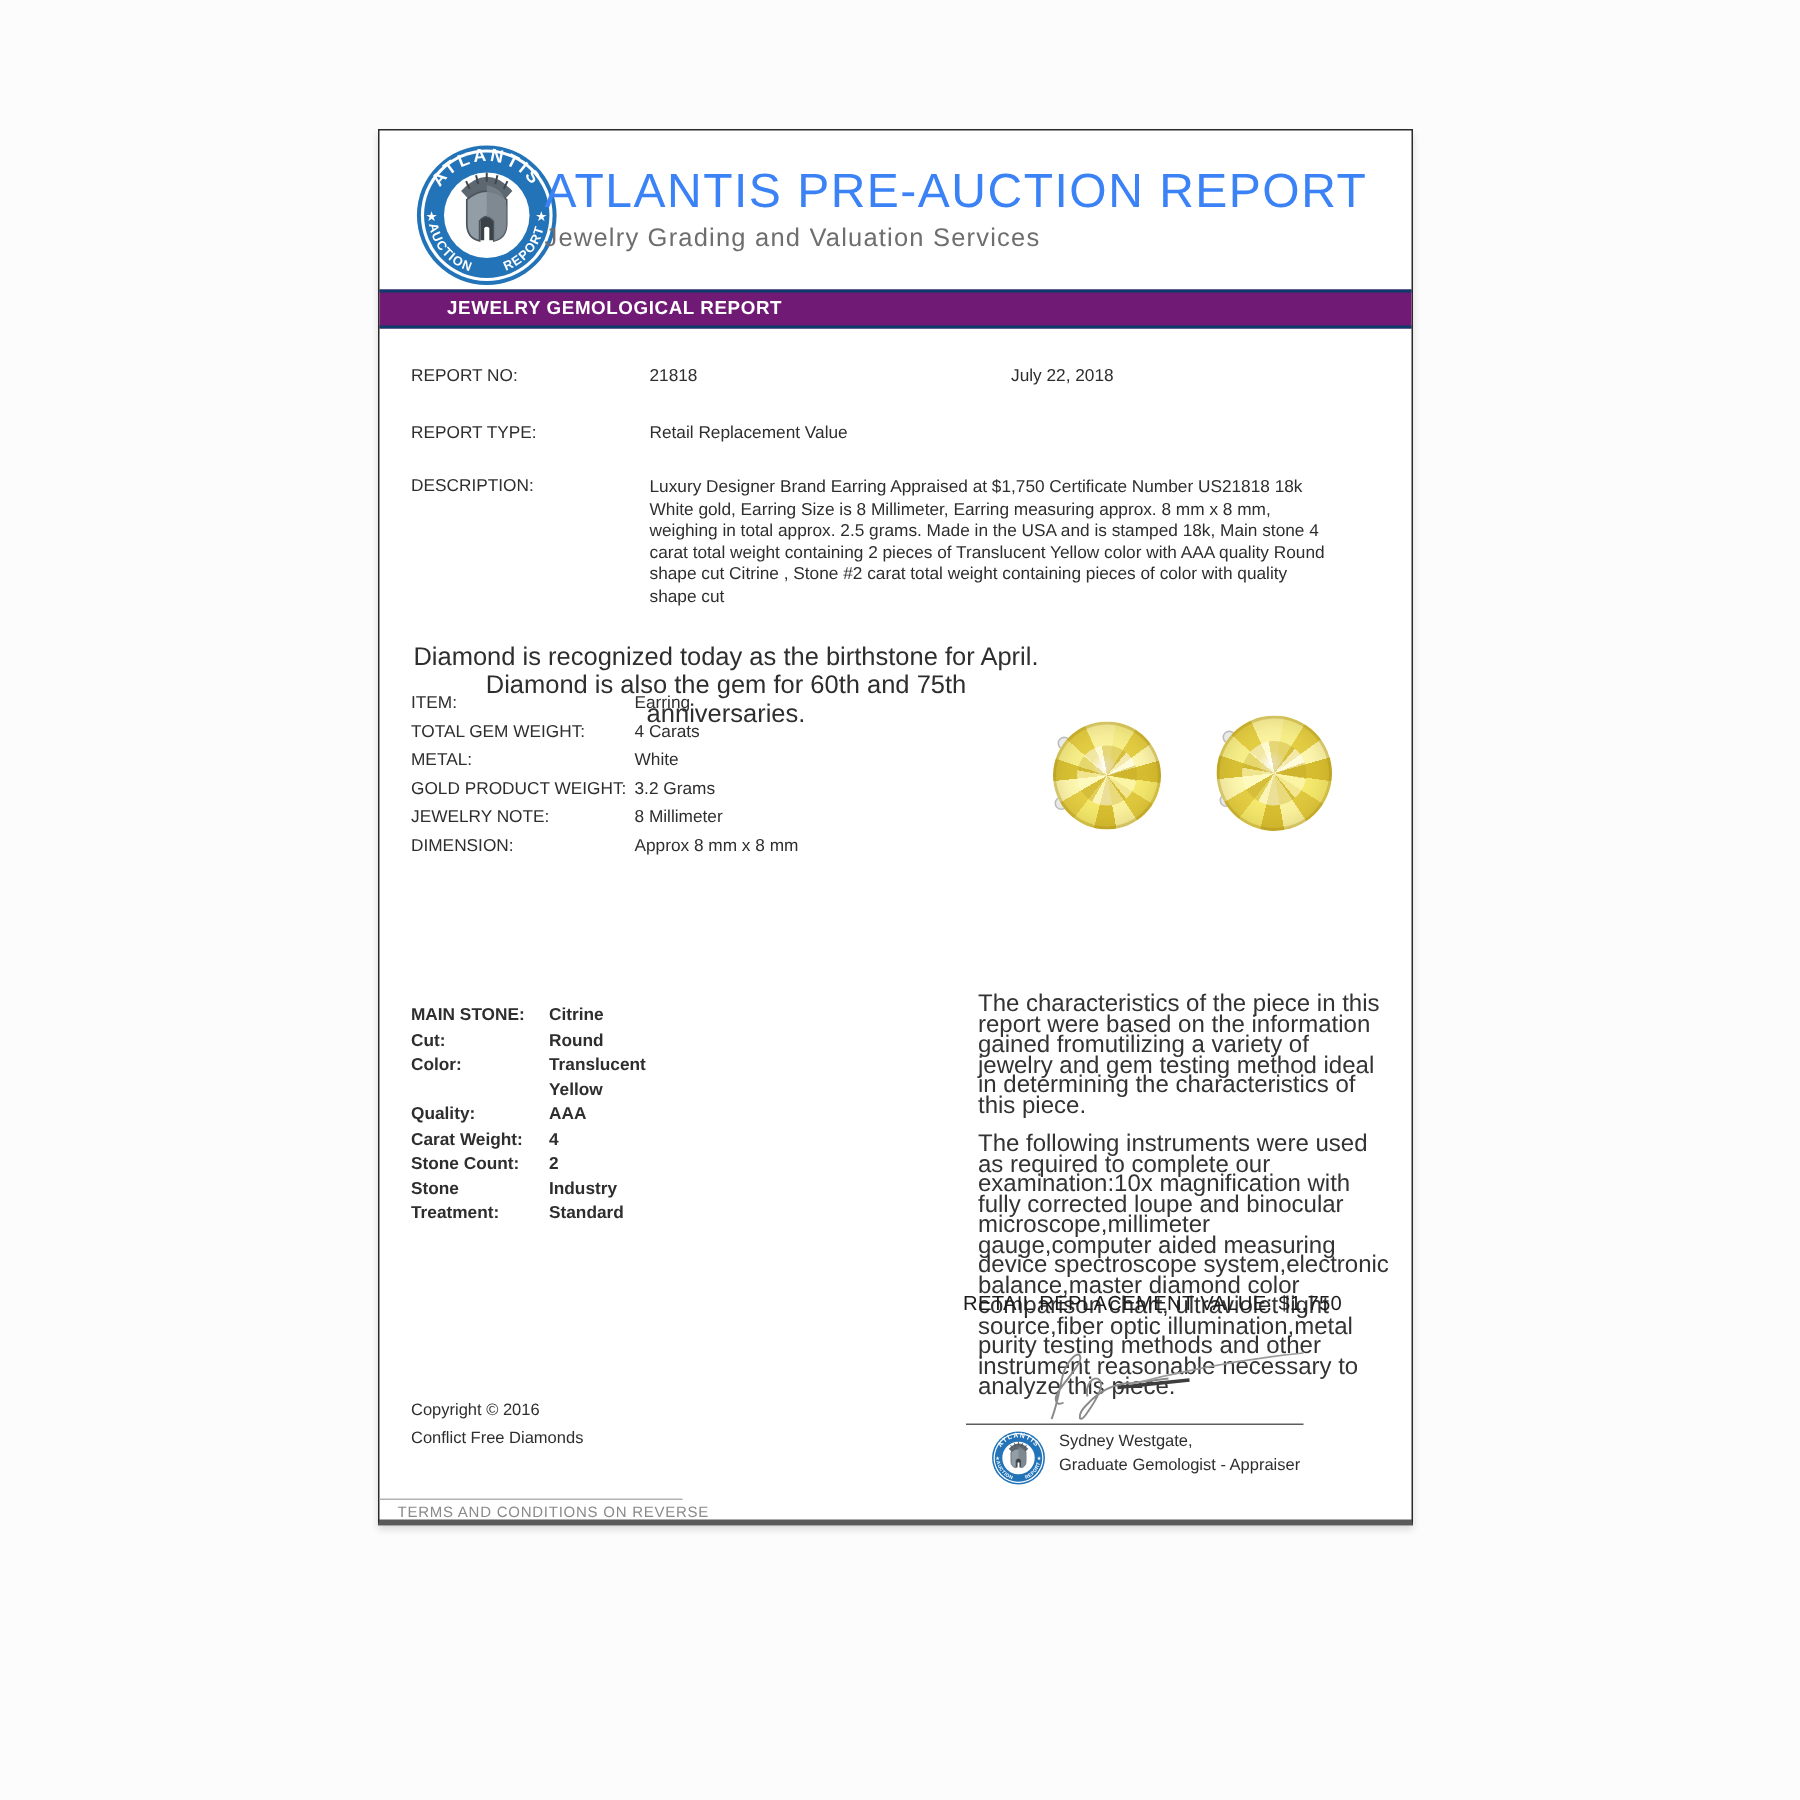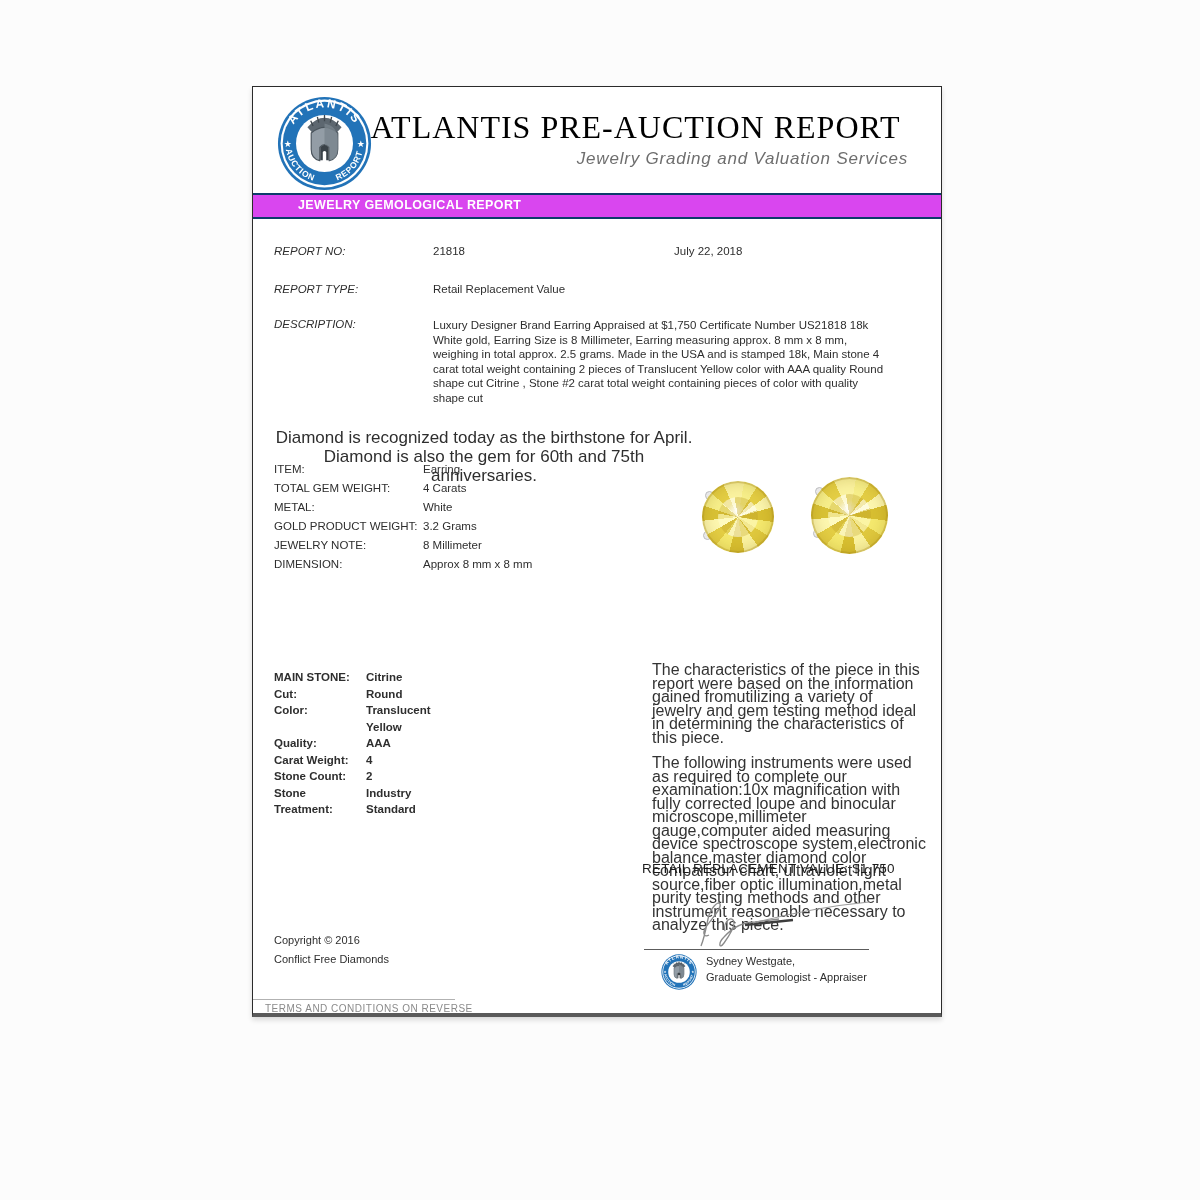--- a/index.html
+++ b/index.html
@@ -12,40 +12,40 @@
     border:1px solid #2b2b2b;
     border-bottom:4px solid #5a5a5a;
     box-shadow:0 3px 5px rgba(0,0,0,0.14);
   }
   .abs { position:absolute; }
 
   
   .logo-wrap { left:24px; top:9px; width:95px; height:95px; }
   .title {
     left:110px; top:22px; width:545px; text-align:center;
-    font-family:Liberation Serif, serif; font-size:32px; color:#000000;
+    font-family:Liberation Sans, sans-serif; font-size:32px; color:#3b82f6;
     letter-spacing:1px; white-space:nowrap;
   }
   .subtitle {
-    left:110px; top:62px; width:545px; text-align:right;
-    font-size:17px; color:#6e6e6e; letter-spacing:0.8px; white-space:nowrap;font-style:italic;
+    left:110px; top:62px; width:545px; text-align:left;
+    font-size:17px; color:#6e6e6e; letter-spacing:0.8px; white-space:nowrap;
   }
   .banner {
     left:0; top:106px; width:688px; height:26px;
-    background:#d946ef; border-top:2px solid #0d3c6b; border-bottom:2px solid #0d3c6b;
+    background:#701a75; border-top:2px solid #0d3c6b; border-bottom:2px solid #0d3c6b;
   }
   .banner span {
     position:absolute; left:45px; top:3px; color:#ffffff; font-weight:bold;
     font-size:12.5px; letter-spacing:0.4px;
   }
 
   
   .lbl { color:#2e2e2e; font-size:11.5px; }
   .val { color:#2e2e2e; font-size:11.5px;text-align:right; }
-  .rpt-label { left:21px; width:150px;font-style:italic; }
+  .rpt-label { left:21px; width:150px; }
   .rpt-value { left:180px; }
   .row-reportno { top:158px; }
   .row-date { left:421px; top:158px; }
   .row-reporttype { top:196px; }
   .row-desc { top:231px; }
   .desc-text { left:180px; top:231px; width:452px; font-size:11.5px; line-height:14.6px; color:#2e2e2e; }
 
   .birthstone { left:21px; top:341px; width:420px; font-size:17px; line-height:19px; color:#2e2e2e;text-align:center; }
 
   

